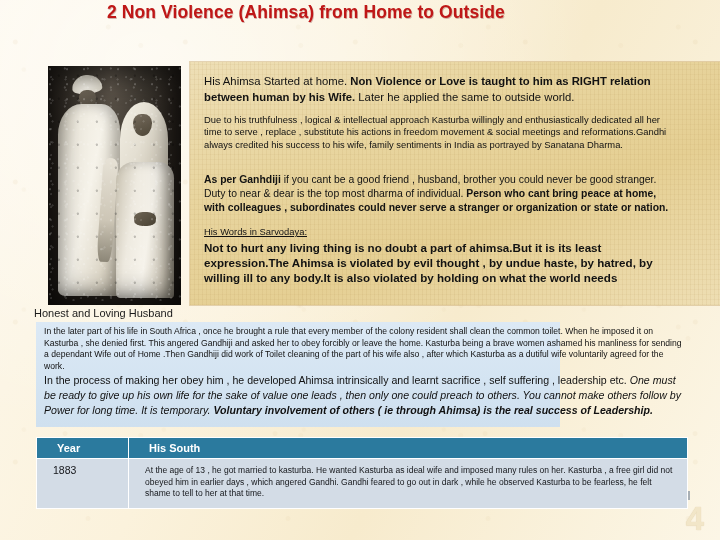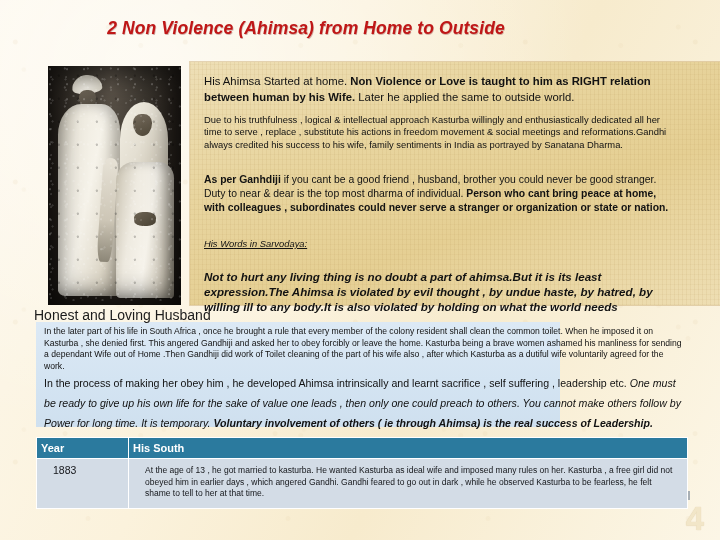--- a/index.html
+++ b/index.html
@@ -40,30 +40,29 @@
       radial-gradient(circle at 17% 58%, rgba(206,176,120,.18) 0 1.5px, transparent 3px),
       radial-gradient(circle at 66% 91%, rgba(206,176,120,.20) 0 1.5px, transparent 3px);
     background-size: 170px 140px, 210px 160px, 190px 150px, 230px 170px,
                      160px 130px, 200px 180px, 140px 120px, 180px 160px;
   }
 
   
   #title {
     position: absolute;
     left: 0;
-    top: 18px;
+    top: 2px;
     width: 612px;
     text-align: center;
     font-size: 17.5px;
     font-weight: bold;
     color: #bf1717;
     letter-spacing: .1px;
     text-shadow: 0.6px 0.6px 0 rgba(120,20,20,.30);
     z-index: 5;
-    font-style: italic;
   }
 
   
   #photo-frame {
     position: absolute;
     left: 48px;
     top: 66px;
     width: 133px;
     height: 239px;
     z-index: 6;
@@ -139,21 +138,21 @@
   }
   .photo-vignette {
     position: absolute; inset: 0;
     box-shadow: inset 0 0 26px 9px rgba(0,0,0,.55);
   }
 
   #photo-caption {
     position: absolute;
     left: 34px;
     top: 307px;
-    font-size: 14px;
+    font-size: 11px;
     color: #1b1b1b;
     z-index: 6;
     white-space: nowrap;
   }
 
   
   #parchment {
     position: absolute;
     left: 190px;
     top: 62px;
@@ -167,64 +166,64 @@
         rgba(176,139,76,.07) 0px, rgba(176,139,76,.07) 1px,
         rgba(255,255,255,0) 1px, rgba(255,255,255,0) 5px),
       linear-gradient(160deg, #eedfb6 0%, #e8d59f 30%, #e5cf93 60%, #efe0b7 100%);
     box-shadow: 0 0 0 1px rgba(198,165,104,.45);
     z-index: 4;
   }
   .parch-block { position: absolute; color: #121212; }
   #p-block-1 { left: 14px; top: 12px; width: 466px; font-size: 11.3px; line-height: 15.5px; }
   #p-block-2 { left: 14px; top: 52px; width: 472px; font-size: 9.4px;  line-height: 12.3px; }
   #p-block-3 { left: 14px; top: 111px; width: 470px; font-size: 10.4px; line-height: 13.8px; }
-  #p-block-4 { left: 14px; top: 176px; width: 476px; font-style: italic; }
+  #p-block-4 { left: 14px; top: 164px; width: 476px; }
   #p4-head { font-size: 9.4px; text-decoration: underline; line-height: 12px; }
-  #p4-body { font-size: 11.6px; font-weight: bold; line-height: 15.2px; margin-top: 19px; }
+  #p4-body { font-size: 11.6px; font-weight: bold; line-height: 15.2px; margin-top: 2px; }
 
   .b { font-weight: bold; }
 
   
   #blue-box {
     position: absolute;
     left: 36px;
     top: 322px;
     width: 524px;
     height: 105px;
     background: linear-gradient(180deg, #dce9f5 0%, #d4e4f2 55%, #cfe0ef 100%);
     z-index: 3;
   }
   #bb-para-1 {
     position: absolute; left: 8px; top: 4px; width: 638px;
     font-size: 8.6px; line-height: 11.6px; color: #111;
   }
   #bb-para-2 {
     position: absolute; left: 8px; top: 51px; width: 638px;
-    font-size: 10.6px; line-height: 20px; color: #111;
+    font-size: 10.6px; line-height: 15px; color: #111;
   }
   .i { font-style: italic; }
   .bi { font-style: italic; font-weight: bold; }
 
   
   #life-table {
     position: absolute;
     left: 36px;
     top: 437px;
     width: 652px;
     z-index: 3;
     border-collapse: collapse;
     table-layout: fixed;
   }
   #life-table th {
     background: #2b7a9e;
     color: #ffffff;
     font-size: 11px;
     font-weight: bold;
     text-align: left;
-    padding: 4px 4px;
+    padding: 4px 20px;
     border: 1px solid #ffffff;
   }
   #life-table td {
     background: #d3dce6;
     color: #14161a;
     font-size: 8.5px;
     line-height: 11.6px;
     padding: 6px 8px 8px 16px;
     border: 1px solid #ffffff;
     vertical-align: top;

